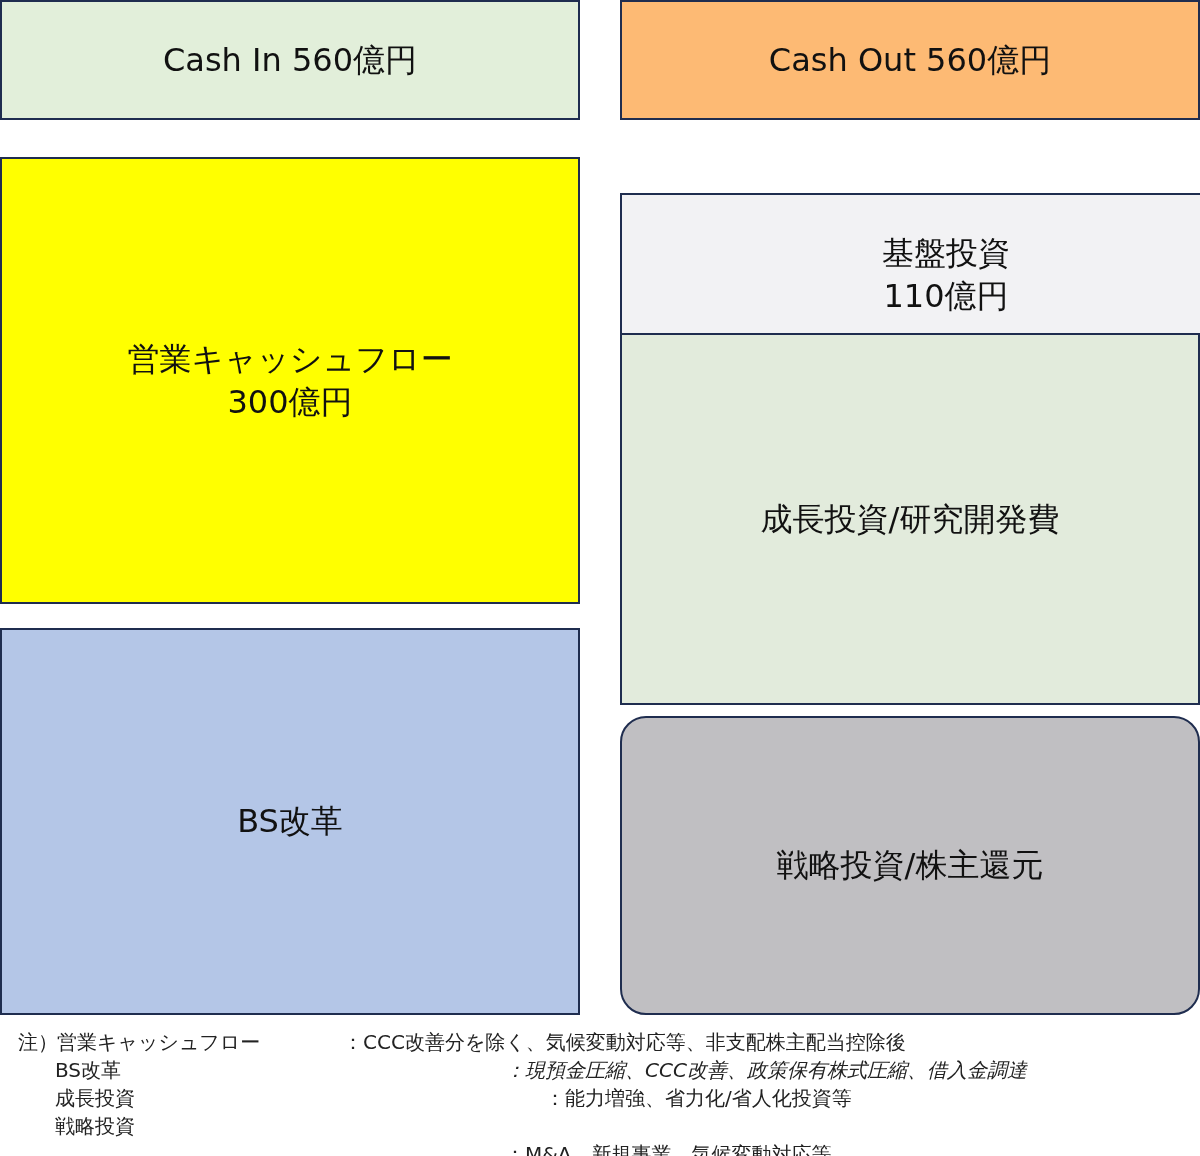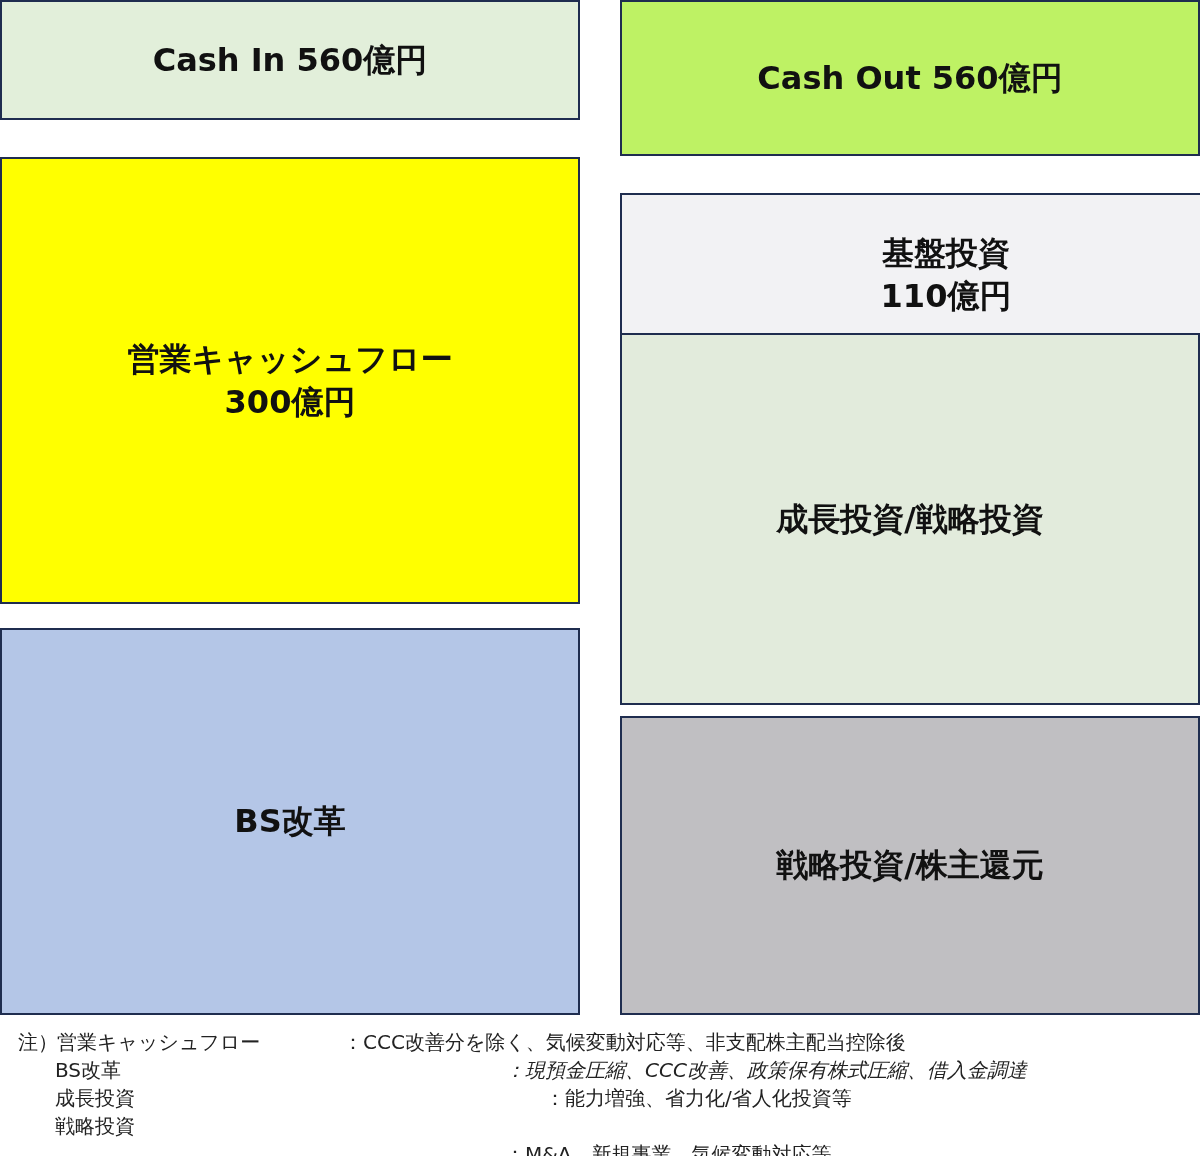--- a/index.html
+++ b/index.html
@@ -1,49 +1,49 @@
 <!DOCTYPE html>
 <html><head>
 <meta charset="utf-8">
 <style>
   html, body { margin:0; padding:0; background:#ffffff; }
   body { width:1200px; height:1156px; position:relative; overflow:hidden;
          font-family:"DejaVu Sans", "Liberation Sans", sans-serif; color:#111; }
   .box { position:absolute; box-sizing:border-box; border:2px solid #1f2d4f;
          display:flex; flex-direction:column; align-items:center; justify-content:center;
-         text-align:center; font-weight:bold; font-size:32px; line-height:43px; }
+         text-align:center; font-weight:normal; font-size:32px; line-height:43px; }
   .box span { display:block; }
   .note { position:absolute; font-size:20px; line-height:28px; color:#222; white-space:nowrap; }
 </style>
 </head>
 <body>
 
 <div class="box" style="left:0;top:0;width:580px;height:120px;background:#e2efda;">
   <span>Cash In 560億円</span>
 </div>
-<div class="box" style="left:620px;top:0;width:580px;height:156px;background:#bef264;">
+<div class="box" style="left:620px;top:0;width:580px;height:120px;background:#fdba74;">
   <span>Cash Out 560億円</span>
 </div>
 
 <div class="box" style="left:0;top:157px;width:580px;height:447px;background:#ffff00;">
   <span>営業キャッシュフロー</span>
   <span>300億円</span>
 </div>
 <div class="box" style="left:0;top:628px;width:580px;height:387px;background:#b4c6e7;">
   <span>BS改革</span>
 </div>
 
 <div class="box" style="left:620px;top:157px;width:652px;height:164px;background:#f2f2f4;margin-top:36px;">
   <span>基盤投資</span>
   <span>110億円</span>
 </div>
 <div class="box" style="left:620px;top:333px;width:580px;height:372px;background:#e2ebdc;">
-  <span>成長投資/戦略投資</span>
+  <span>成長投資/研究開発費</span>
 </div>
-<div class="box" style="left:620px;top:716px;width:580px;height:299px;background:#c0bfc2;">
+<div class="box" style="left:620px;top:716px;width:580px;height:299px;background:#c0bfc2;border-radius:26px;">
   <span>戦略投資/株主還元</span>
 </div>
 
 <div>
   <span class="note" style="left:18px;top:1028px;">注）</span>
   <span class="note" style="left:57px;top:1028px;">営業キャッシュフロー</span>
   <span class="note" style="left:343px;top:1028px;">：CCC改善分を除く、気候変動対応等、非支配株主配当控除後</span>
   <span class="note" style="left:55px;top:1056px;">BS改革</span>
   <span class="note" style="left:505px;top:1056px;font-style:italic;">：現預金圧縮、CCC改善、政策保有株式圧縮、借入金調達</span>
   <span class="note" style="left:55px;top:1084px;">成長投資</span>

